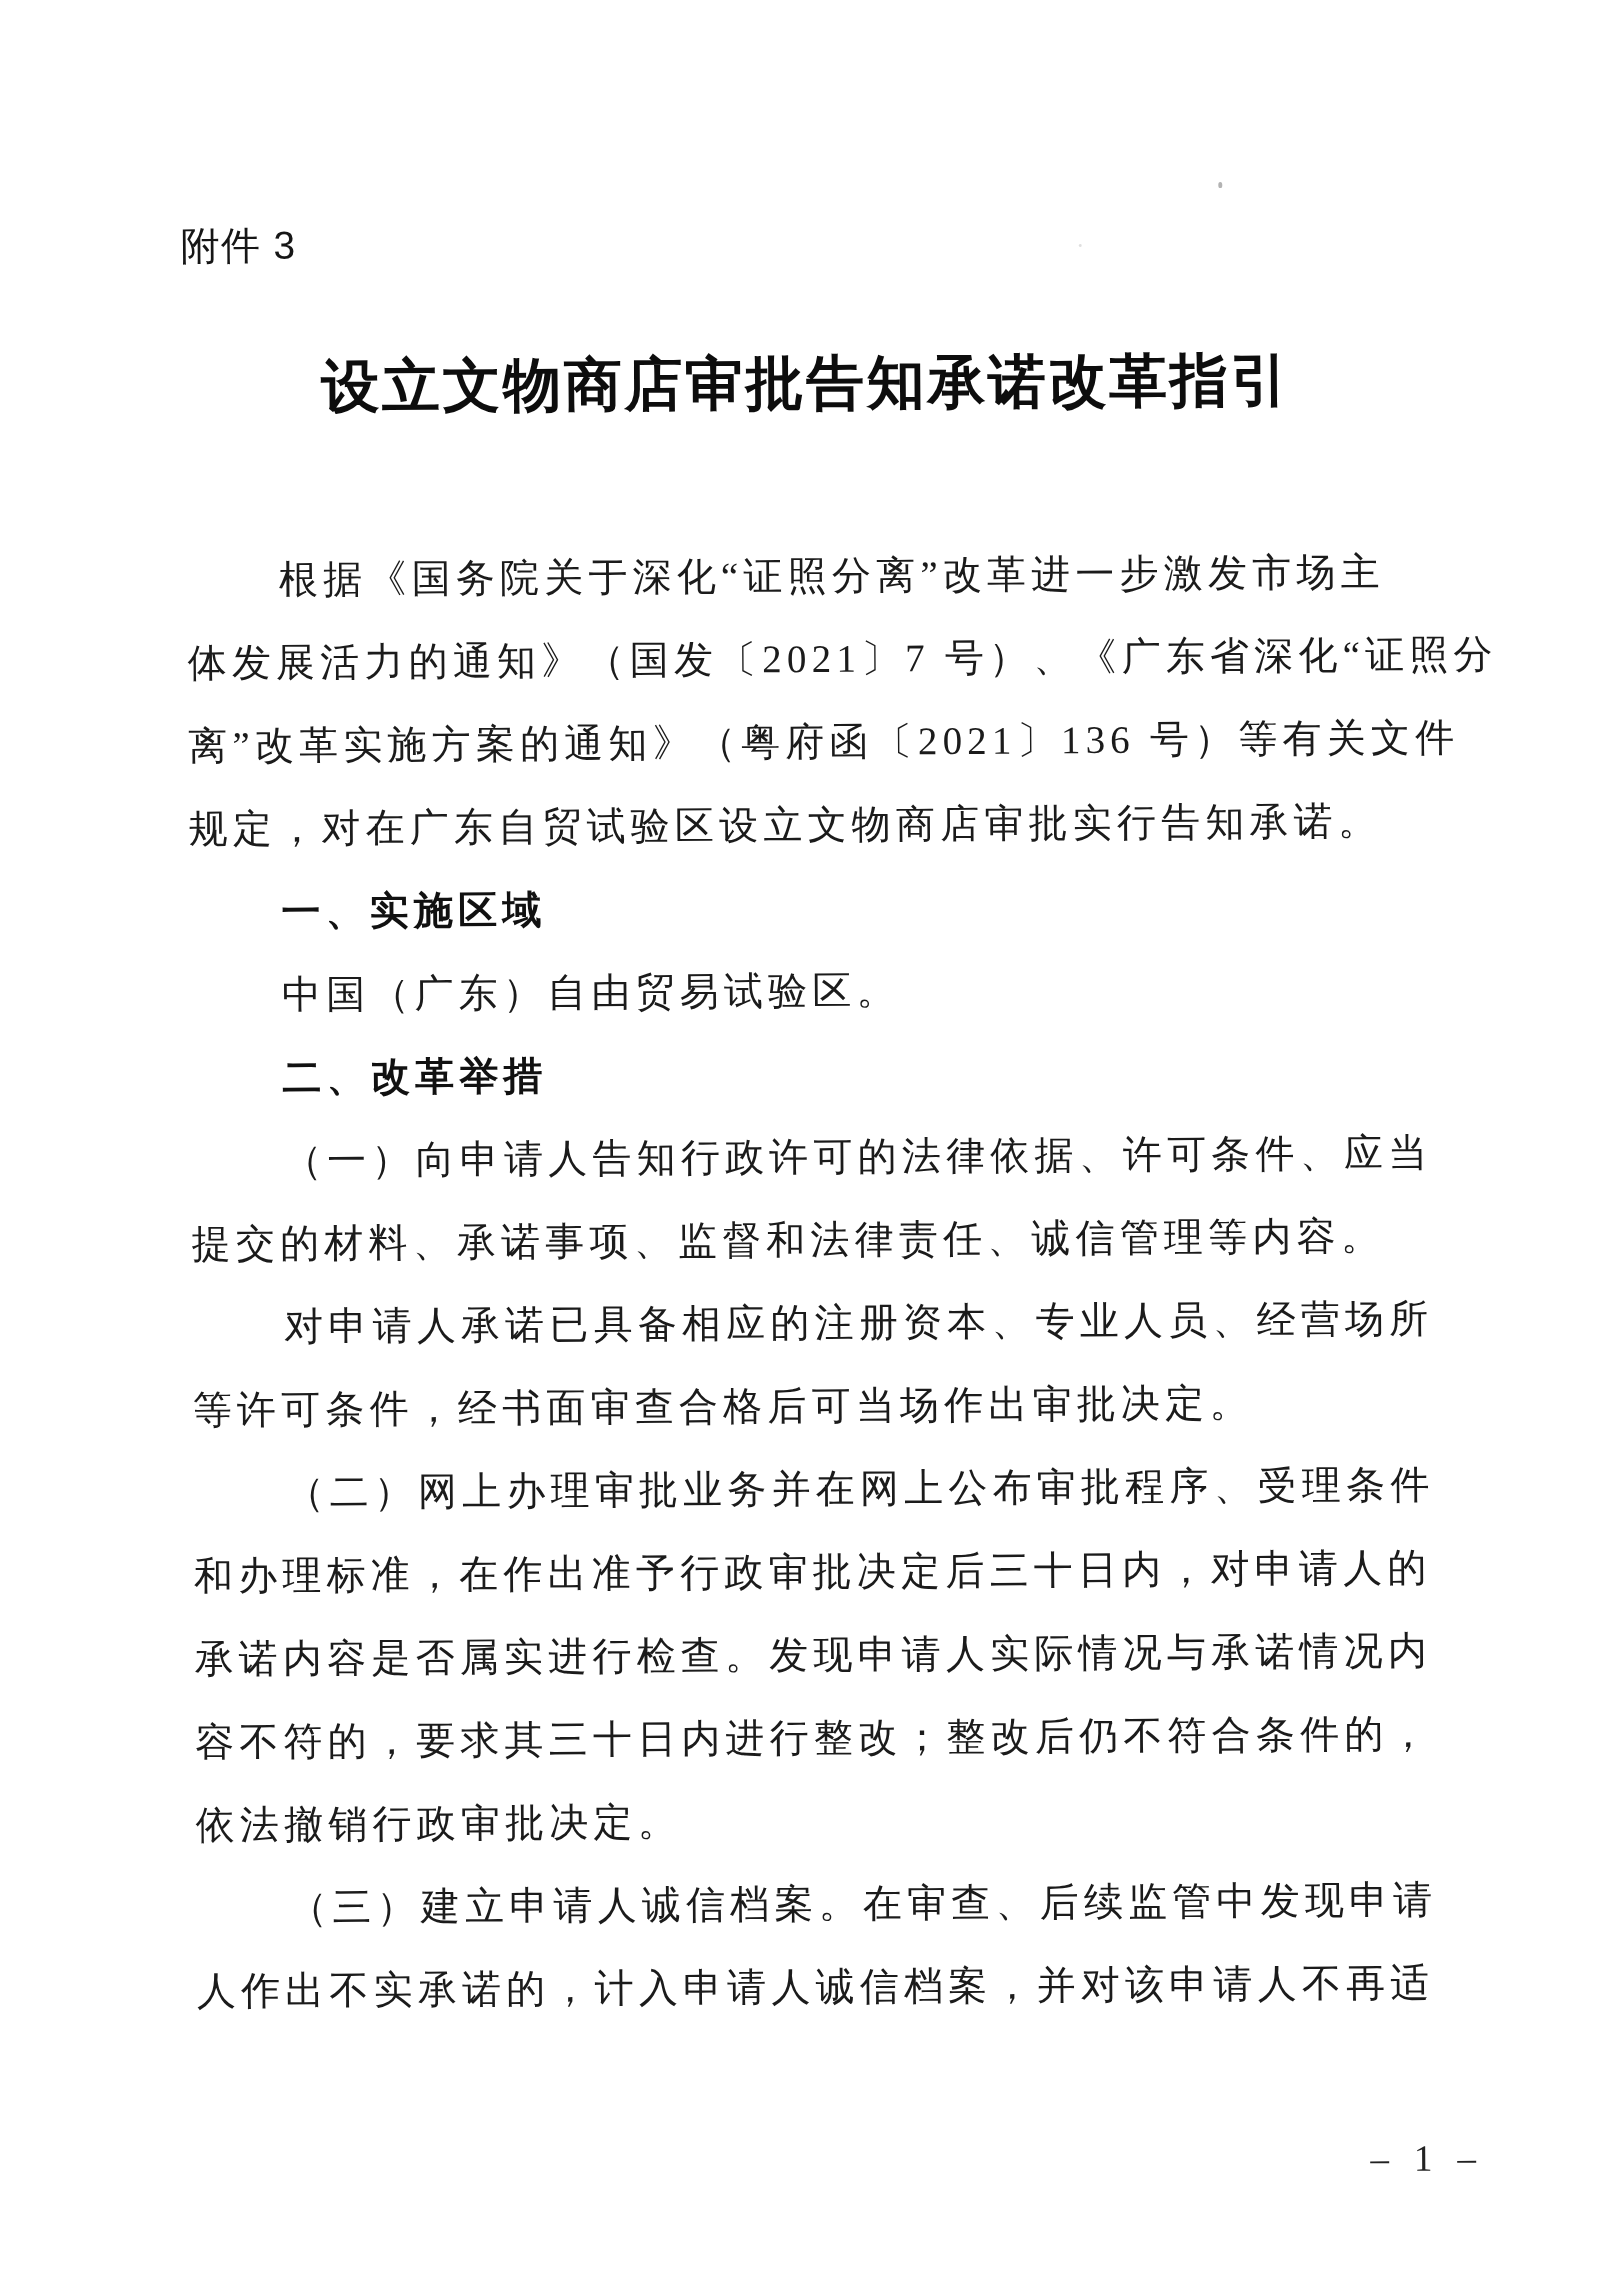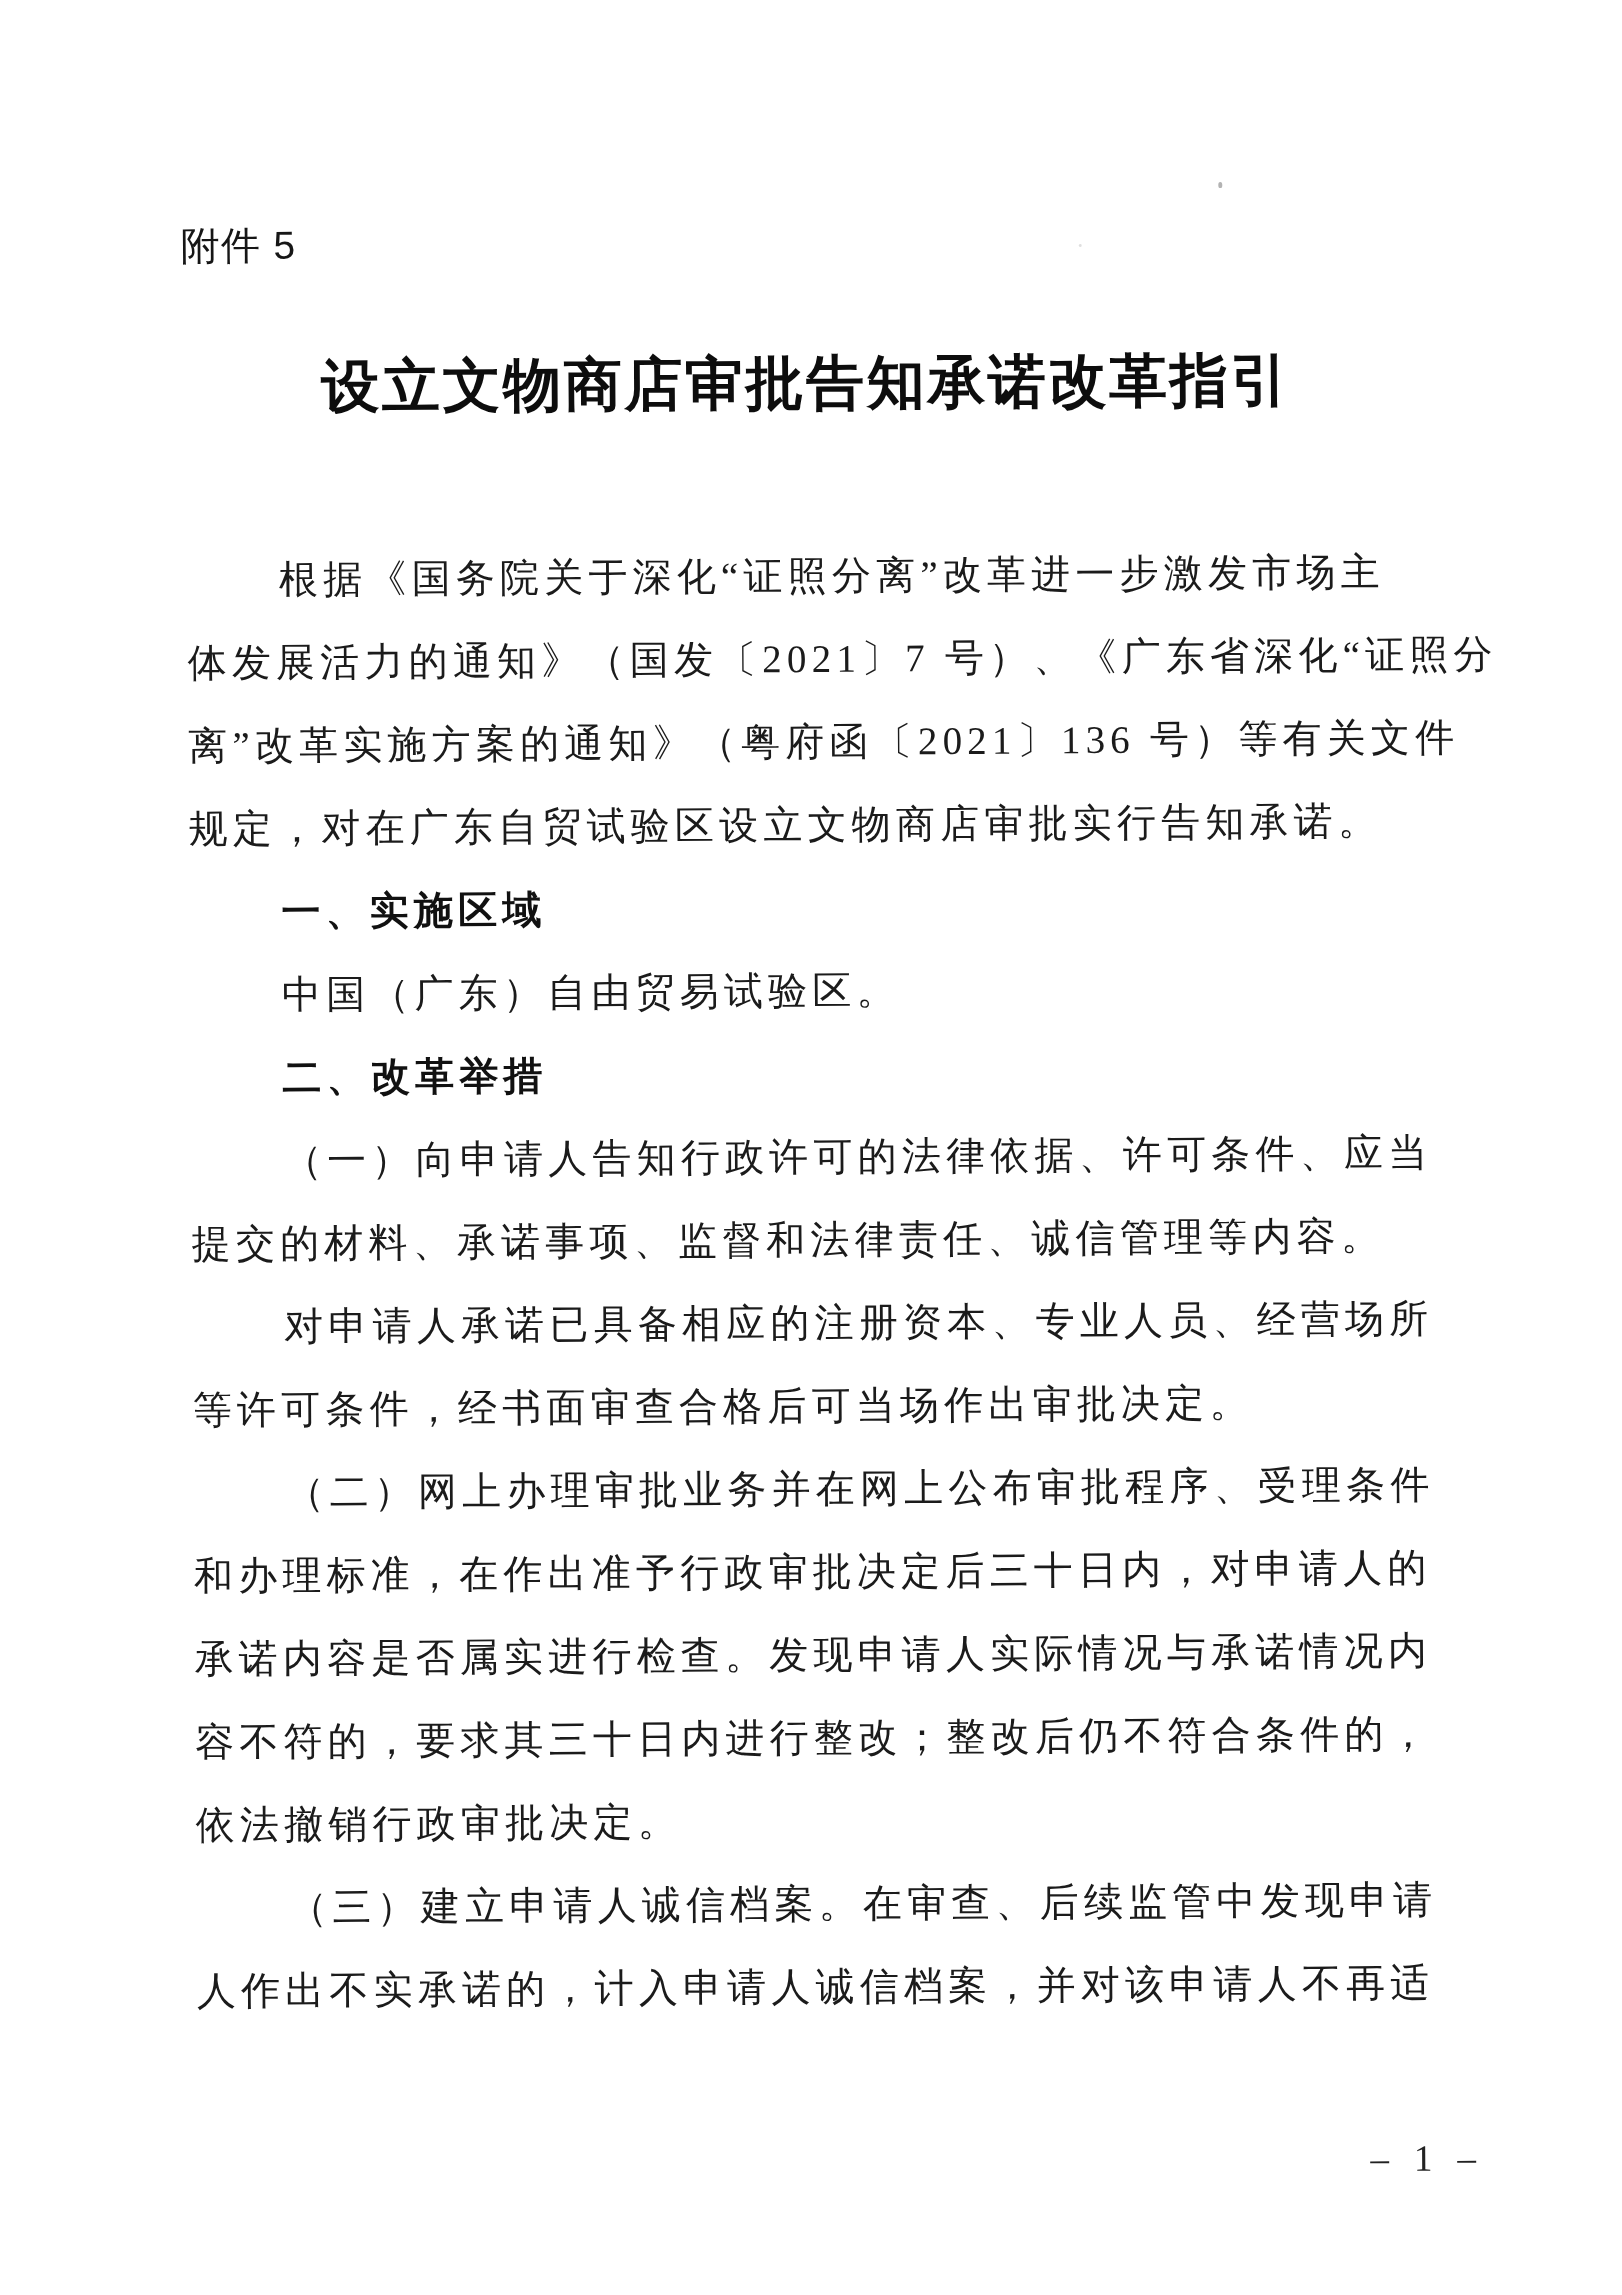--- a/index.html
+++ b/index.html
@@ -98,21 +98,21 @@
     width: 3.3px; height: 3.3px;
     background: #c9c9c9;
     opacity: 0.6;
   }
 </style>
 </head>
 <body>
 
 <div class="sheet">
 
-  <div class="attachment-label">附件 5</div>
+  <div class="attachment-label">附件 3</div>
 
   <div class="doc-title">设立文物商店审批告知承诺改革指引</div>
 
   <div class="body-text">
     <div class="line indent">根据《国务院关于深化“证照分离”改革进一步激发市场主</div>
     <div class="line">体发展活力的通知》（国发〔2021〕7 号）、《广东省深化“证照分</div>
     <div class="line">离”改革实施方案的通知》（粤府函〔2021〕136 号）等有关文件</div>
     <div class="line">规定，对在广东自贸试验区设立文物商店审批实行告知承诺。</div>
     <div class="line indent heading">一、实施区域</div>
     <div class="line indent">中国（广东）自由贸易试验区。</div>

